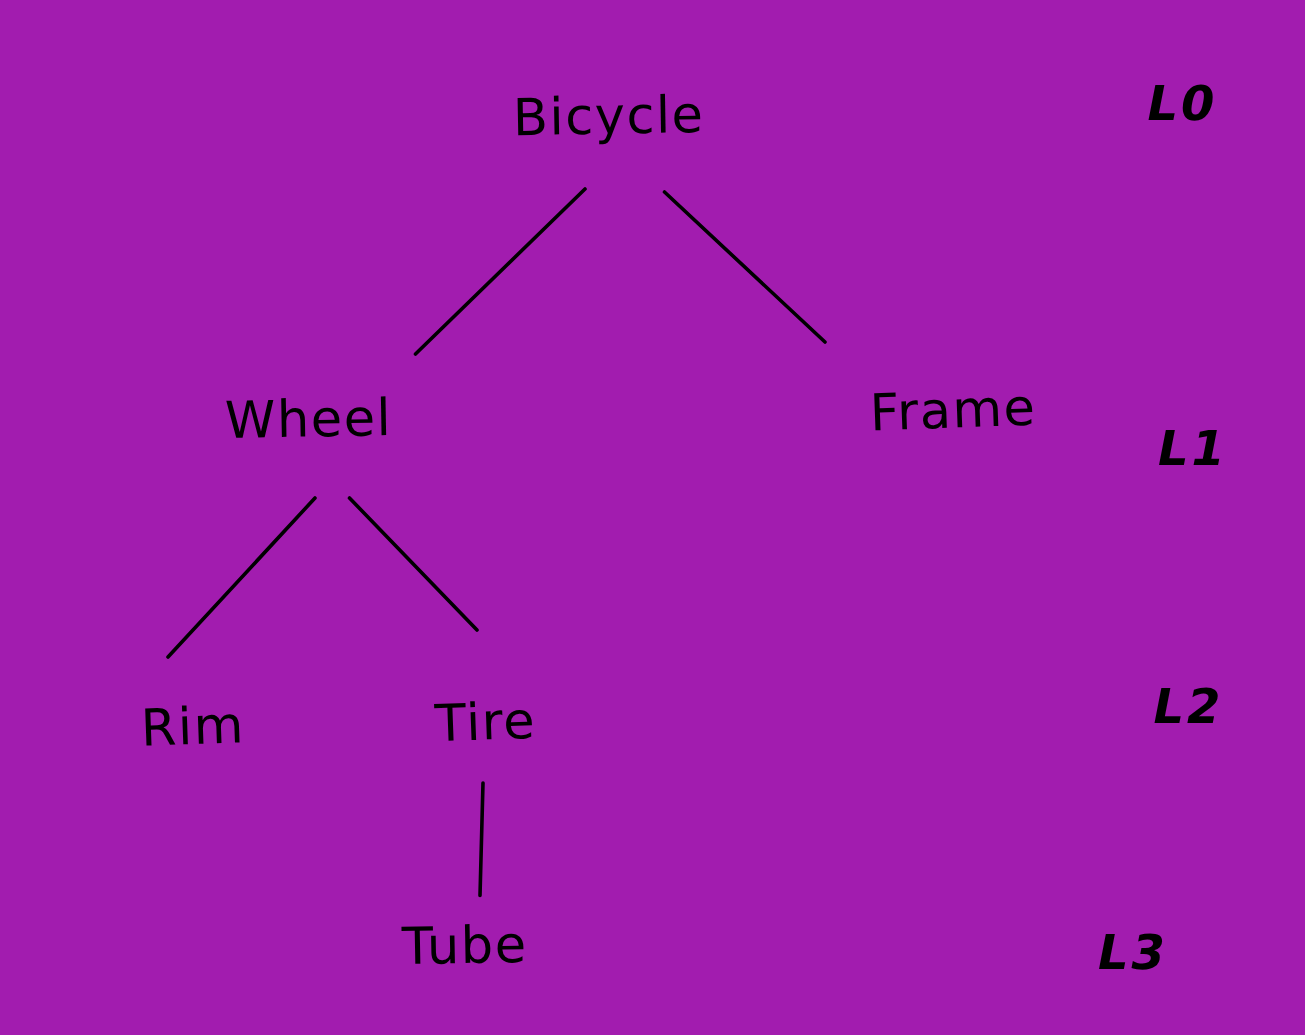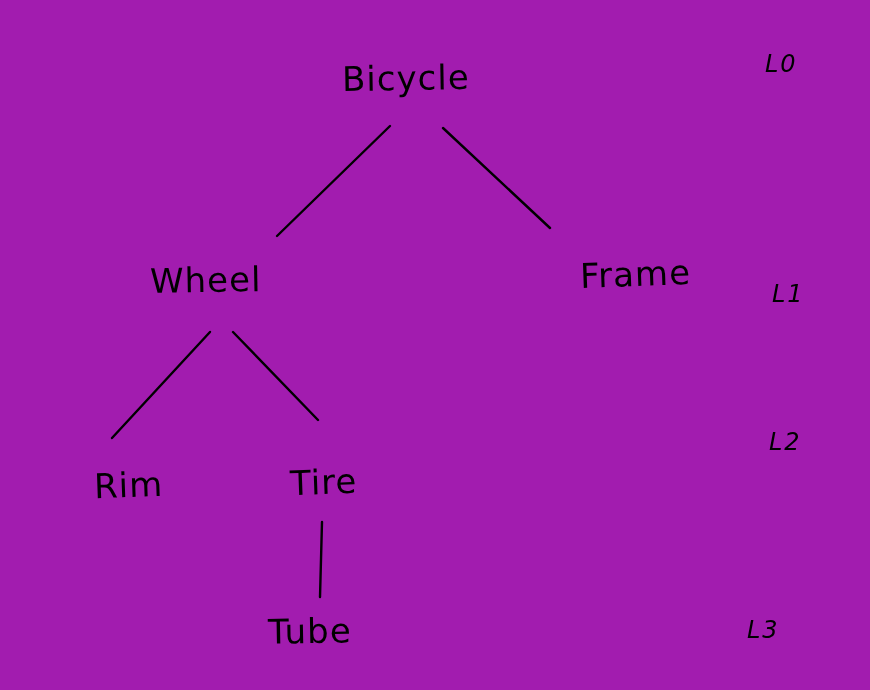--- a/index.html
+++ b/index.html
@@ -32,38 +32,39 @@
     position: absolute;
     color: #000000;
     font-size: 34px;
     line-height: 1.2;
     white-space: nowrap;
     letter-spacing: 1px;
   }
   .level-label {
     position: absolute;
     color: #000000;
-    font-size: 24px;
+    font-size: 32px;
     line-height: 1.2;
     font-style: italic;
     white-space: nowrap;
     letter-spacing: 2px;
+    font-weight: bold;
   }
   
   .node-bicycle { left: 342px; top: 58px;  transform: rotate(-1deg); }
   .node-wheel   { left: 150px; top: 260px; transform: rotate(-1deg); }
   .node-frame   { left: 580px; top: 254px; transform: rotate(-2deg); }
   .node-rim     { left: 94px;  top: 465px; transform: rotate(-2deg); }
   .node-tire    { left: 290px; top: 462px; transform: rotate(-2deg); }
   .node-tube    { left: 268px; top: 611px; transform: rotate(-1deg); }
   
   .level-l0 { left: 765px; top: 50px;  }
   .level-l1 { left: 772px; top: 280px; }
-  .level-l2 { left: 769px; top: 428px; }
-  .level-l3 { left: 747px; top: 616px; text-align: center; }
+  .level-l2 { left: 769px; top: 452px; }
+  .level-l3 { left: 732px; top: 616px; text-align: center; }
 </style>
 </head>
 <body>
 
 <div class="canvas">
 
   <svg class="edges" width="870" height="690" viewBox="0 0 870 690" aria-hidden="true">
     <path class="edge" d="M390,126 L277,236"></path>
     <path class="edge" d="M443,128 L550,228"></path>
     <path class="edge" d="M210,332 L112,438"></path>

